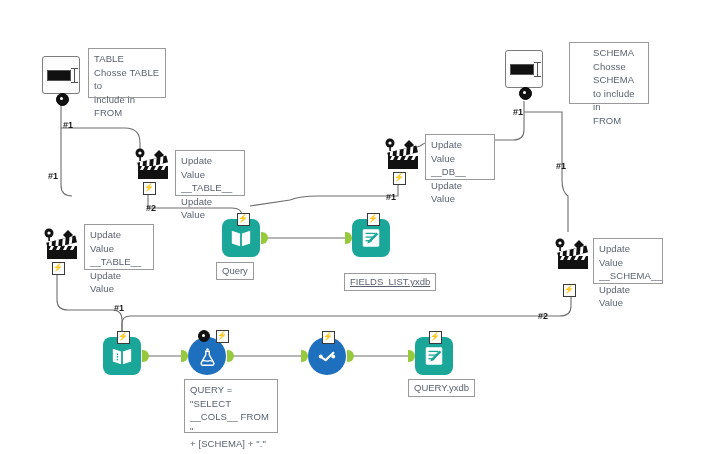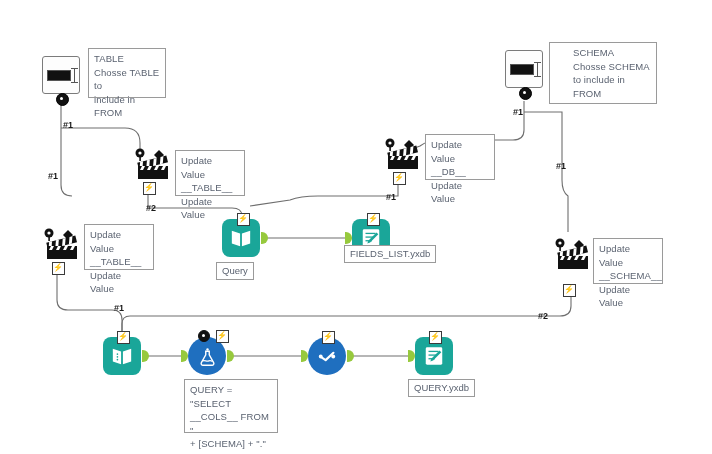--- a/index.html
+++ b/index.html
@@ -229,21 +229,21 @@
   <div class="note" style="left:88px; top:48px; width:78px; height:50px;">TABLE
 Chosse TABLE to
 include in FROM</div>
 
   <div class="tool-textbox" style="left:505px; top:50px;">
     <div class="bar"></div>
     <div class="caret"></div>
   </div>
   <div class="anchor-dot" style="left:519px; top:87px;"></div>
 
-  <div class="note" style="left:549px; top:42px; width:108px; height:62px;padding-left:23px;">SCHEMA
+  <div class="note" style="left:569px; top:42px; width:80px; height:62px;padding-left:23px;">SCHEMA
 Chosse SCHEMA
 to include in
 FROM</div>
 
   <div class="tool-action" style="left:133px; top:148px;">
     <svg viewBox="0 0 40 34" width="40" height="34">
       <circle cx="7" cy="5" r="4.5" fill="#111"></circle>
       <circle cx="7" cy="5" r="1.6" fill="#fff"></circle>
       <rect x="6.3" y="8" width="1.6" height="5" fill="#111"></rect>
       <polygon points="26,2 31,7 26,12 21,7" fill="#111"></polygon>
@@ -373,21 +373,21 @@
       <g stroke="#1aa699" stroke-width="1.4">
         <line x1="6" y1="7" x2="17" y2="7"></line>
         <line x1="6" y1="11" x2="15" y2="11"></line>
         <line x1="6" y1="15" x2="13" y2="15"></line>
       </g>
       <path d="M18,6 L20,8 L11,17 L8,18 L9,15 Z" fill="#1aa699"></path>
     </svg>
   </div>
   <div class="badge-lightning" style="left:367px; top:213px;">⚡</div>
   <div class="plug in" style="left:345px; top:232px;"></div>
-  <div class="caption" style="left:344px; top:245px;">FIELDS_LIST.yxdb</div>
+  <div class="caption" style="left:344px; top:273px;text-decoration:underline;">FIELDS_LIST.yxdb</div>
 
   <div class="tool-green" style="left:103px; top:337px;">
     <svg viewBox="0 0 24 24" width="22" height="22">
       <path d="M2,4 L11,7 L11,21 L2,18 Z" fill="#ffffff"></path>
       <path d="M22,4 L13,7 L13,21 L22,18 Z" fill="#ffffff"></path>
       <g fill="#1aa699">
         <circle cx="7" cy="10" r="0.9"></circle>
         <circle cx="7" cy="13" r="0.9"></circle>
         <circle cx="7" cy="16" r="0.9"></circle>
       </g>

